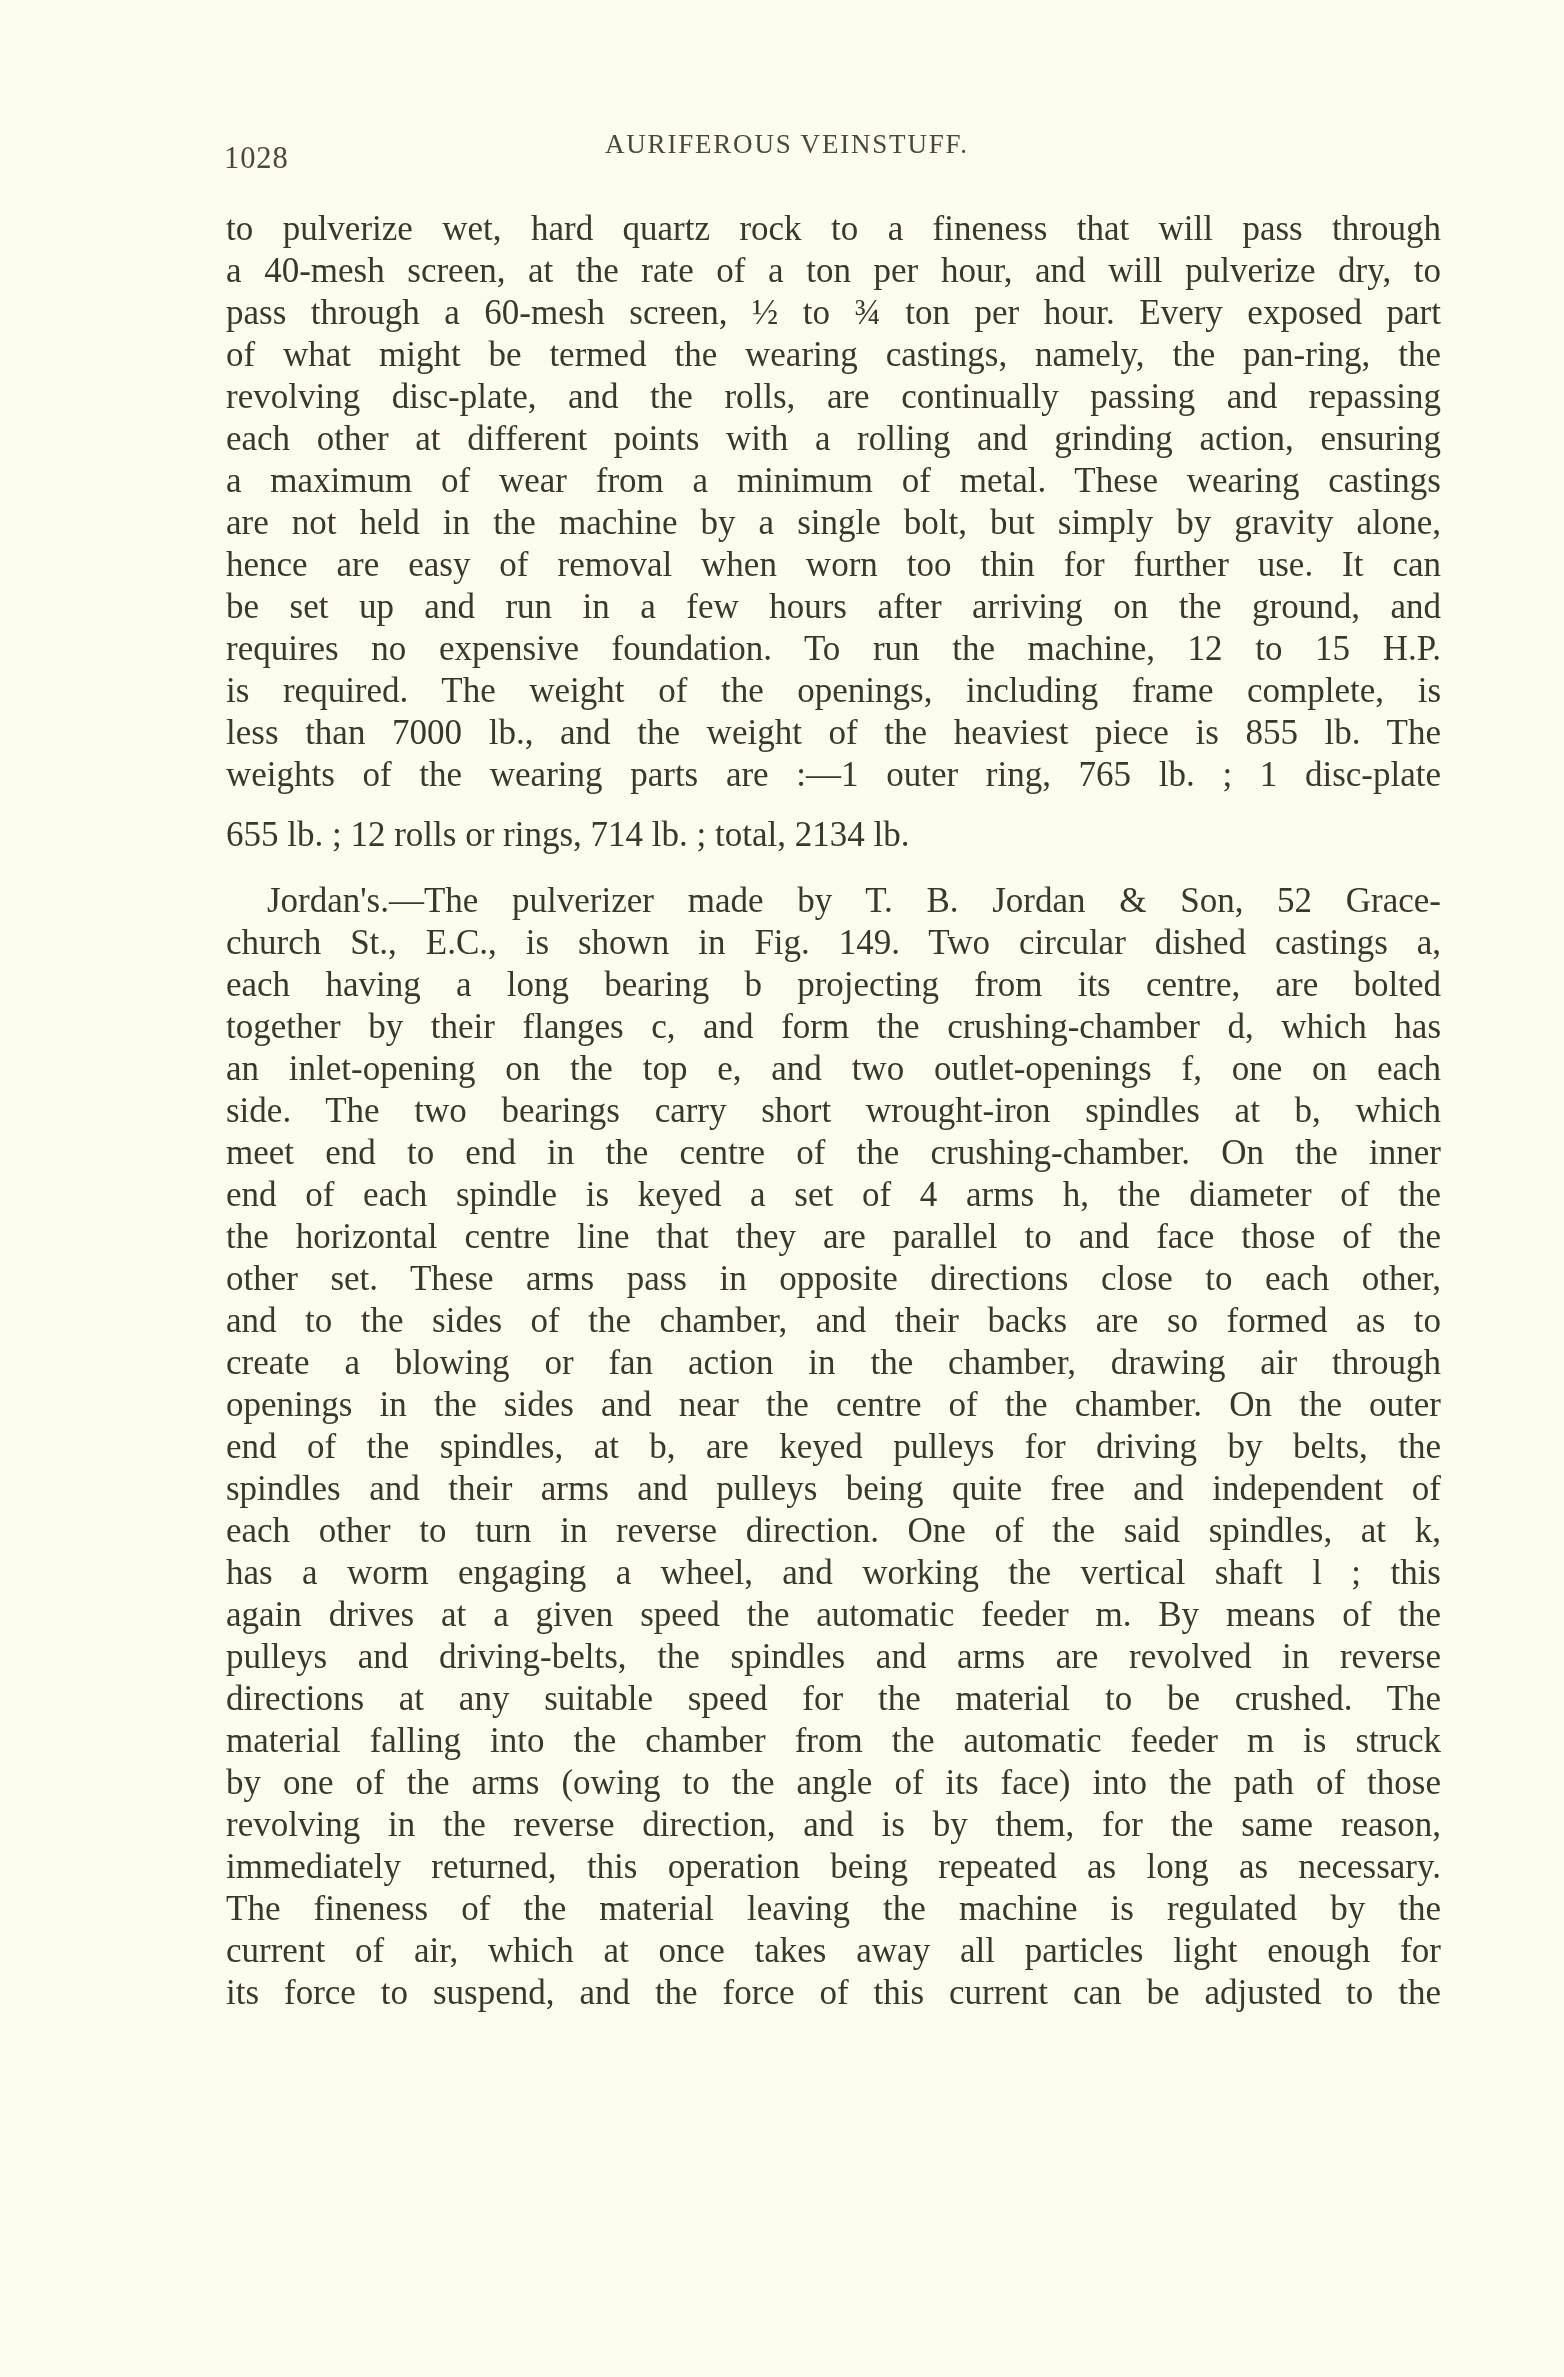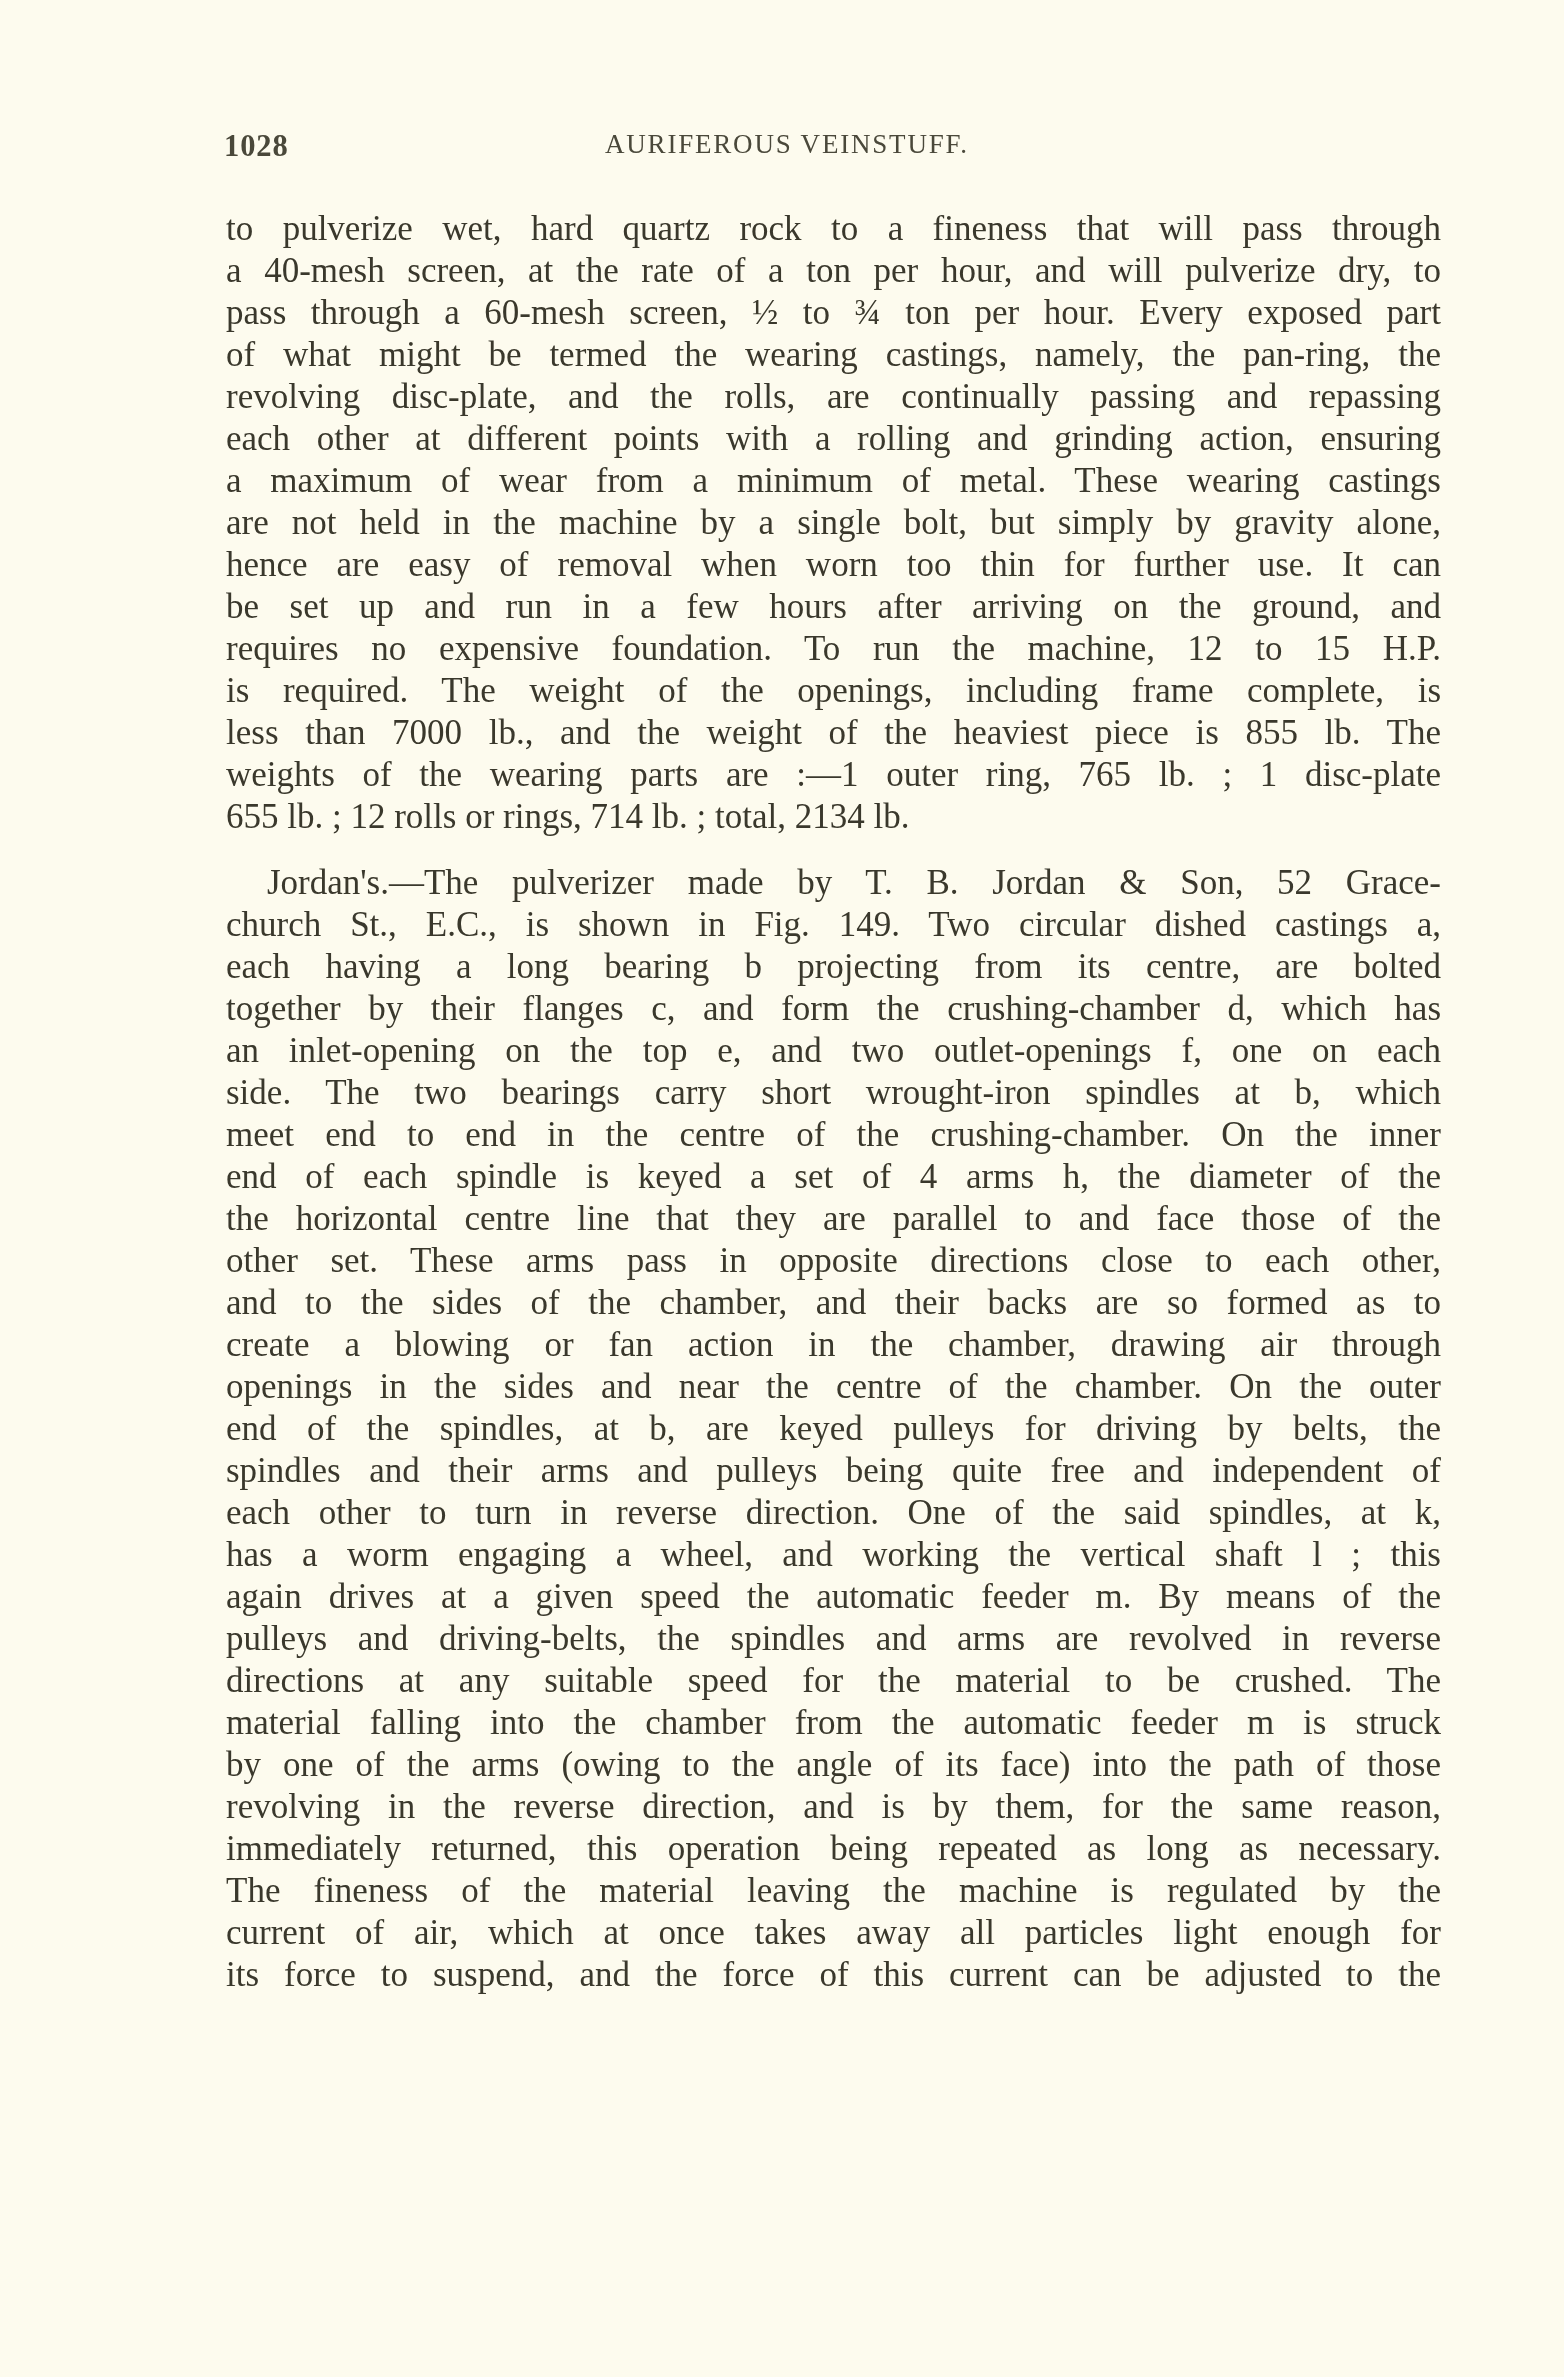--- a/index.html
+++ b/index.html
@@ -9,28 +9,28 @@
     color: #3a382c;
     font-family: "Liberation Serif", "DejaVu Serif", serif;
     position: relative;
     overflow: hidden;
   }
   .page { position: absolute; left: 0; top: 0; width: 1565px; height: 2377px; }
   .running-head {
     position: absolute; top: 125px; left: 224px; width: 1219px;
     font-size: 30.5px; letter-spacing: 0.9px; color: #4a483a;
   }
-  .folio { position: absolute; left: 0; top: 4px; font-weight: bold; }
+  .folio { position: absolute; left: 0; top: 16px; }
   .head-title { position: absolute; left: 381px; top: 3.6px; font-size: 27px; letter-spacing: 1.8px; }
   .body-text {
     position: absolute; top: 208px; left: 226px; width: 1215px;
     font-size: 35px; line-height: 42px; text-align: justify;
   }
   .line { display: block; white-space: nowrap; text-align-last: justify; text-align: justify; }
-  .line.last { text-align-last: left; }
+  .line.last { text-align-last: left; margin-top: 18px; }
   .indent { padding-left: 41px; margin-top: 24px; }
 </style>
 </head>
 <body>
 
 <div class="page">
   <div class="running-head">
     <span class="folio">1028</span>
     <span class="head-title">AURIFEROUS VEINSTUFF.</span>
   </div>

